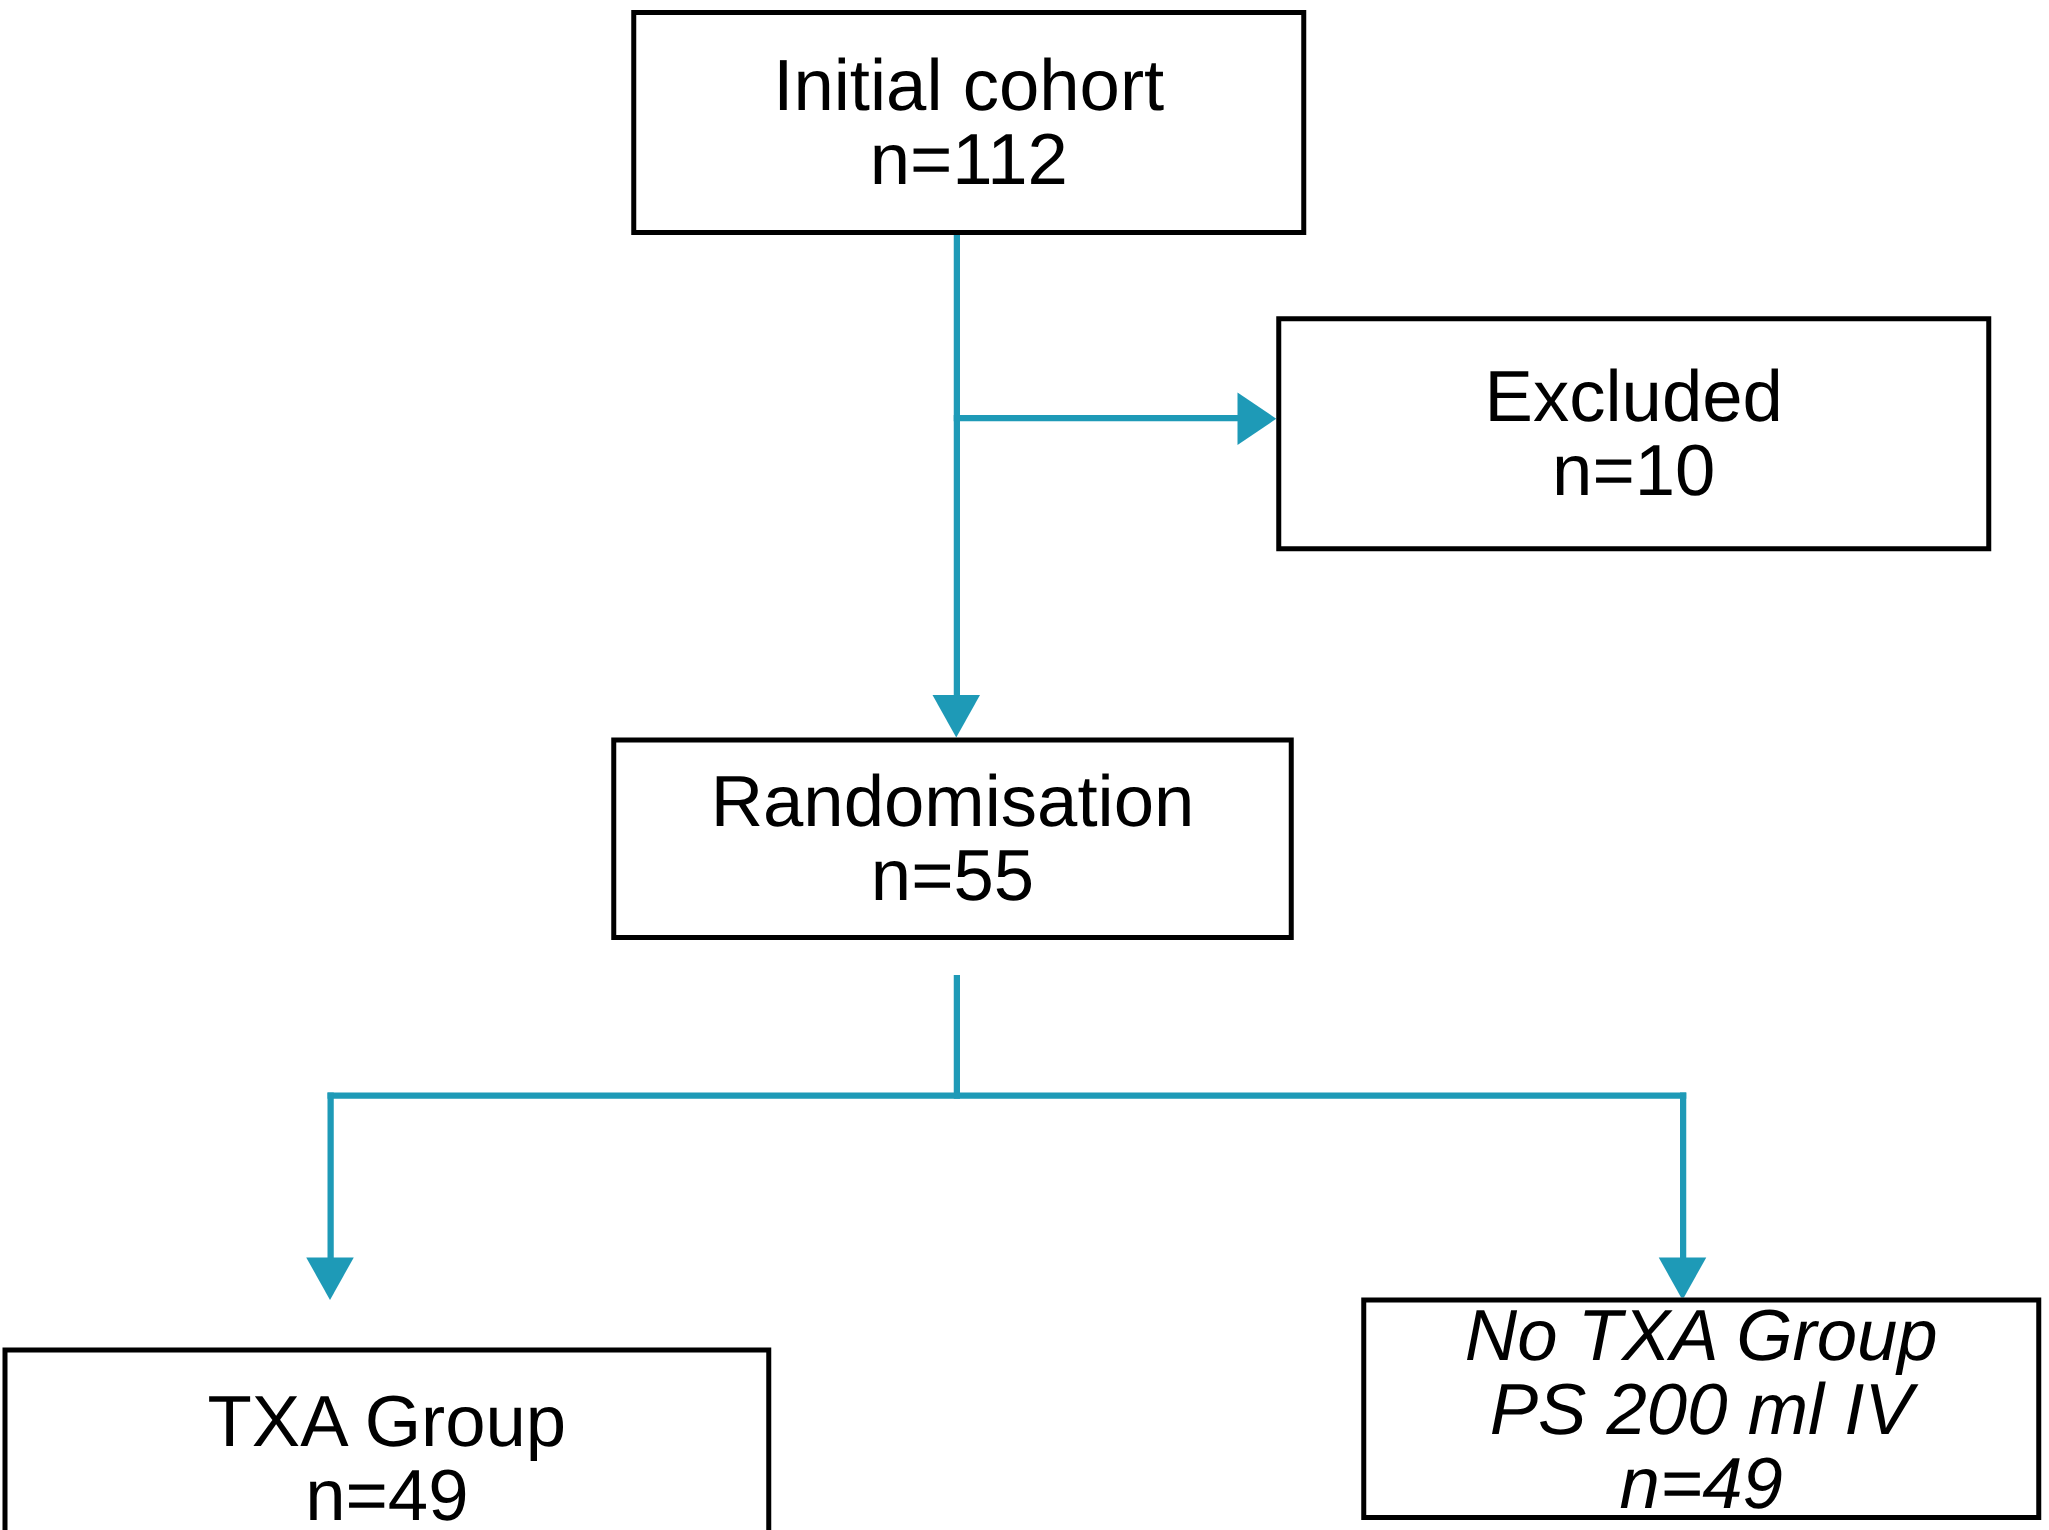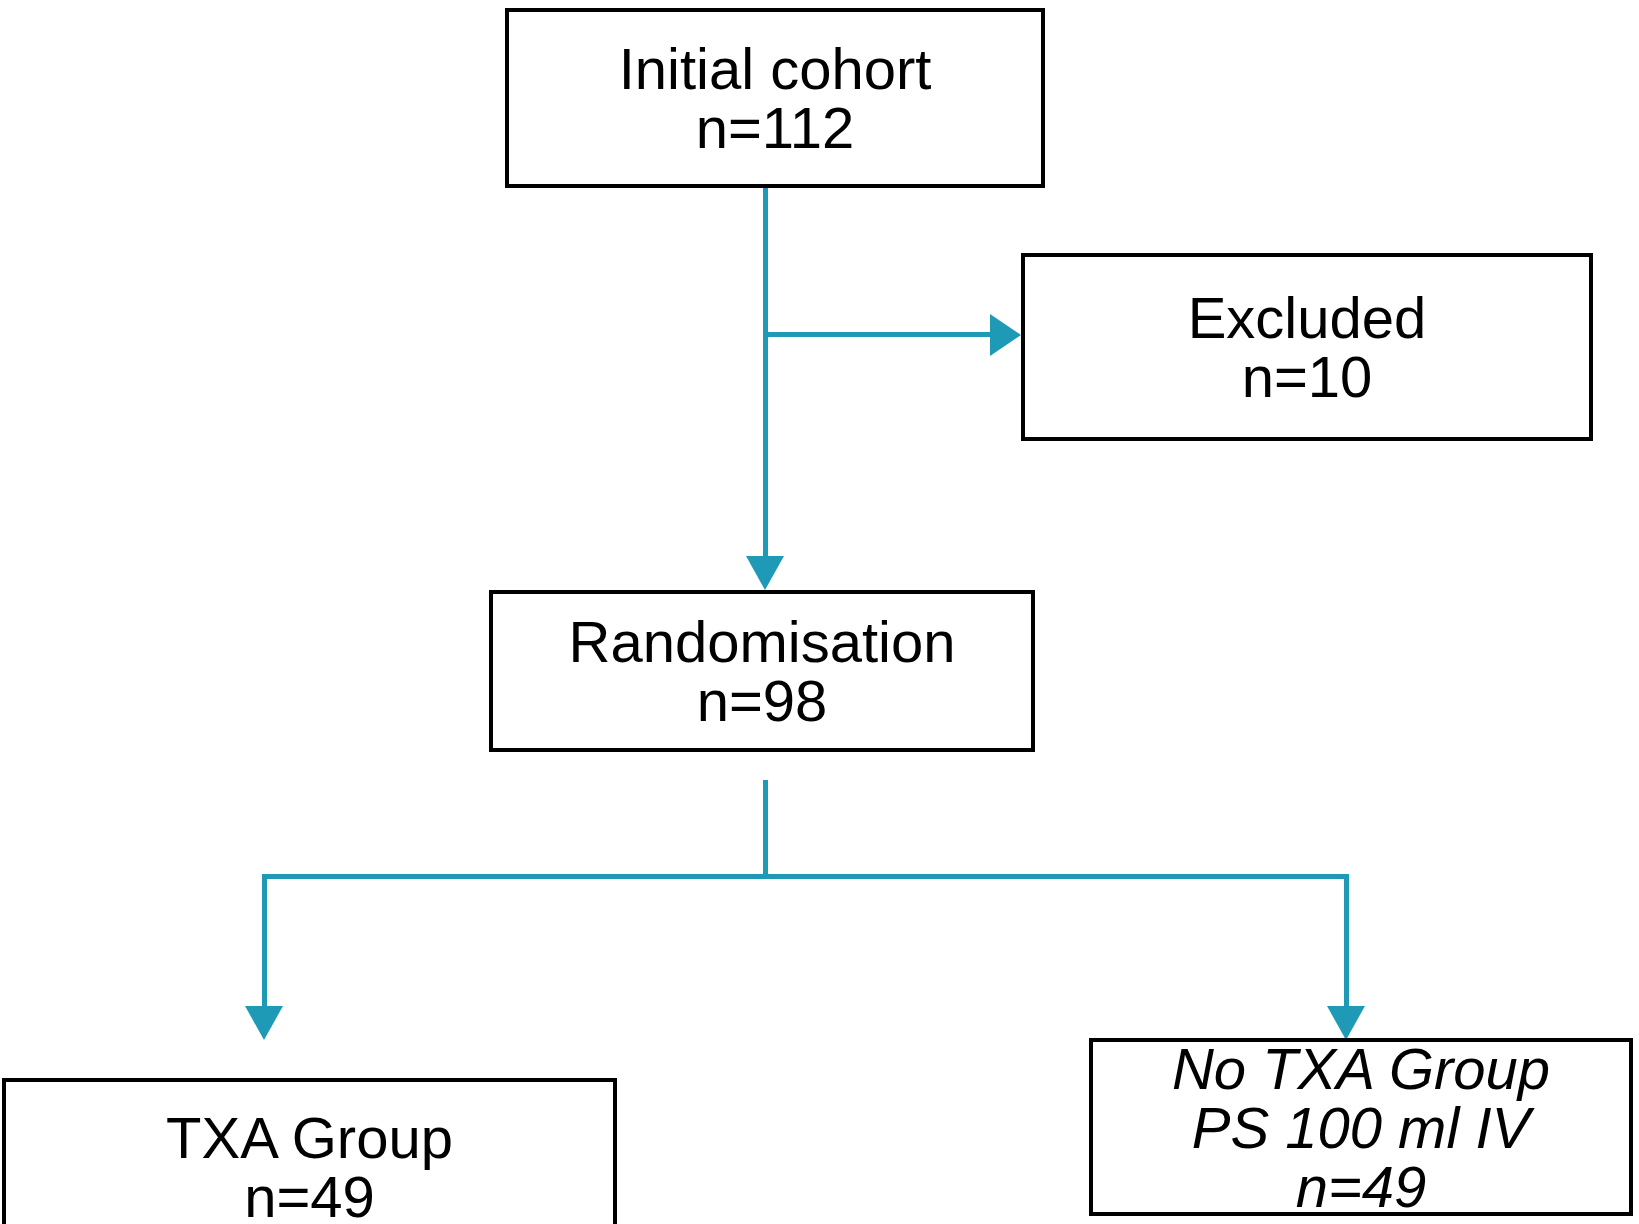--- a/index.html
+++ b/index.html
@@ -76,27 +76,27 @@
     <div class="node-line">n=112</div>
   </div>
 
   <div class="node" style="left:1021px; top:253px; width:572px; height:188px;">
     <div class="node-line">Excluded</div>
     <div class="node-line">n=10</div>
   </div>
 
   <div class="node" style="left:489px; top:590px; width:546px; height:162px;">
     <div class="node-line">Randomisation</div>
-    <div class="node-line">n=98</div>
+    <div class="node-line">n=55</div>
   </div>
 
   <div class="node" style="left:2px; top:1042px; width:615px; height:178px;margin-top:36px;">
     <div class="node-line">TXA Group</div>
     <div class="node-line">n=49</div>
   </div>
 
   <div class="node" style="left:1089px; top:1038px; width:544px; height:178px;font-style:italic;">
     <div class="node-line">No TXA Group</div>
-    <div class="node-line">PS 100 ml IV</div>
+    <div class="node-line">PS 200 ml IV</div>
     <div class="node-line">n=49</div>
   </div>
 
 </div>
 
 </body></html>

